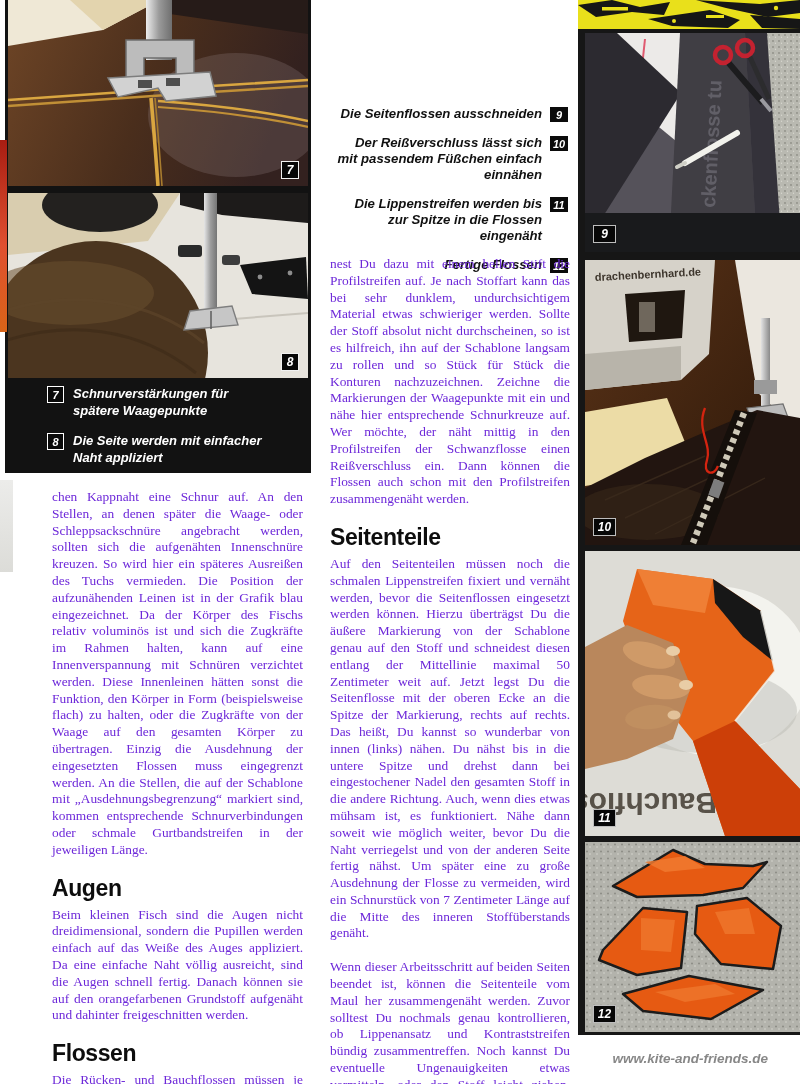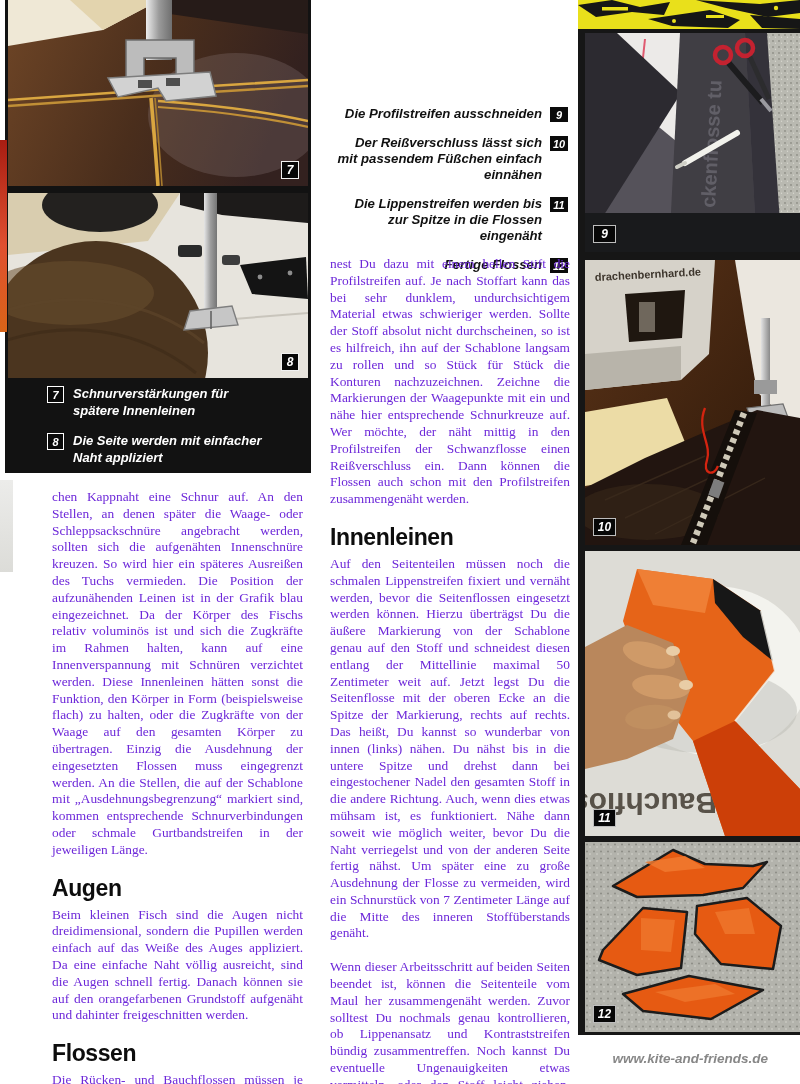--- a/index.html
+++ b/index.html
@@ -136,21 +136,21 @@
         <path d="M232,72 L298,64 L300,106 L244,101 Z" fill="#141414"></path>
         <circle cx="252" cy="84" r="2.4" fill="#8d8d8d"></circle>
           <circle cx="282" cy="80" r="2.4" fill="#8d8d8d"></circle>
       </svg>
       <div class="chip chip-br">8</div>
     </div>
 
     <div class="left-caps">
       <div class="lc-row">
         <div class="lc-chip">7</div>
-        <div class="lc-text">Schnurverstärkungen für spätere Innenleinen</div>
+        <div class="lc-text">Schnurverstärkungen für spätere Waagepunkte</div>
       </div>
       <div class="lc-row">
         <div class="lc-chip">8</div>
         <div class="lc-text">Die Seite werden mit einfacher Naht appliziert</div>
       </div>
     </div>
   </div>
 
   <div class="edge-red"></div>
   <div class="edge-gray"></div>
@@ -158,40 +158,40 @@
   <div class="left-text">
     <p class="body-text">chen Kappnaht eine Schnur auf. An den Stellen, an denen später die Waage- oder Schleppsackschnüre angebracht werden, sollten sich die aufgenähten Innenschnüre kreuzen. So wird hier ein späteres Ausreißen des Tuchs vermieden. Die Position der aufzunähenden Leinen ist in der Grafik blau eingezeichnet. Da der Körper des Fischs relativ voluminös ist und sich die Zugkräfte im Rahmen halten, kann auf eine Innenverspannung mit Schnüren verzichtet werden. Diese Innenleinen hätten sonst die Funktion, den Körper in Form (beispielsweise flach) zu halten, oder die Zugkräfte von der Waage auf den gesamten Körper zu übertragen. Einzig die Ausdehnung der eingesetzten Flossen muss eingegrenzt werden. An die Stellen, die auf der Schablone mit „Ausdehnungsbegrenzung“ markiert sind, kommen entsprechende Schnurverbindungen oder schmale Gurtbandstreifen in der jeweiligen Länge.</p>
     <h2 class="sec">Augen</h2>
     <p class="body-text">Beim kleinen Fisch sind die Augen nicht dreidimensional, sondern die Pupillen werden einfach auf das Weiße des Auges appliziert. Da eine einfache Naht völlig ausreicht, sind die Augen schnell fertig. Danach können sie auf den orangefarbenen Grundstoff aufgenäht und dahinter freigeschnitten werden.</p>
     <h2 class="sec">Flossen</h2>
     <p class="body-text">Die Rücken- und Bauchflossen müssen je zweimal, die Seitenflossen viermal und die dazugehörigen schwarzen Profilstreifen je einmal pro Flosse ausgeschnitten werden. Auf den schwarzen Stoff zeich-</p>
   </div>
 
   <div class="mid-caps">
     <div class="mc-row">
-      <div class="mc-text">Die Profilstreifen ausschneiden</div>
+      <div class="mc-text">Die Seitenflossen ausschneiden</div>
       <div class="mc-chip">9</div>
     </div>
     <div class="mc-row">
       <div class="mc-text">Der Reißverschluss lässt sich mit passendem Füßchen einfach einnähen</div>
       <div class="mc-chip">10</div>
     </div>
     <div class="mc-row">
       <div class="mc-text">Die Lippenstreifen werden bis zur Spitze in die Flossen eingenäht</div>
       <div class="mc-chip">11</div>
     </div>
     <div class="mc-row">
       <div class="mc-text">Fertige Flossen</div>
       <div class="mc-chip">12</div>
     </div>
   </div>
 
   <div class="mid-text">
     <p class="body-text">nest Du dazu mit einem hellen Stift die Profilstreifen auf. Je nach Stoffart kann das bei sehr dunklem, undurchsichtigem Material etwas schwieriger werden. Sollte der Stoff absolut nicht durchscheinen, so ist es hilfreich, ihn auf der Schablone langsam zu rollen und so Stück für Stück die Konturen nachzuzeichnen. Zeichne die Markierungen der Waagepunkte mit ein und nähe hier entsprechende Schnurkreuze auf. Wer möchte, der näht mittig in den Profilstreifen der Schwanzflosse einen Reißverschluss ein. Dann können die Flossen auch schon mit den Profilstreifen zusammengenäht werden.</p>
-    <h2 class="sec">Innenleinen</h2>
+    <h2 class="sec">Seitenteile</h2>
     <p class="body-text">Auf den Seitenteilen müssen noch die schmalen Lippenstreifen fixiert und vernäht werden, bevor die Seitenflossen eingesetzt werden können. Hierzu überträgst Du die äußere Markierung von der Schablone genau auf den Stoff und schneidest diesen entlang der Mittellinie maximal 50 Zentimeter weit auf. Jetzt legst Du die Seitenflosse mit der oberen Ecke an die Spitze der Markierung, rechts auf rechts. Das heißt, Du kannst so wunderbar von innen (links) nähen. Du nähst bis in die untere Spitze und drehst dann bei eingestochener Nadel den gesamten Stoff in die andere Richtung. Auch, wenn dies etwas mühsam ist, es funktioniert. Nähe dann soweit wie möglich weiter, bevor Du die Naht verriegelst und von der anderen Seite fertig nähst. Um später eine zu große Ausdehnung der Flosse zu vermeiden, wird ein Schnurstück von 7 Zentimeter Länge auf die Mitte des inneren Stoffüberstands genäht.</p>
     <p class="body-text">Wenn dieser Arbeitsschritt auf beiden Seiten beendet ist, können die Seitenteile vom Maul her zusammengenäht werden. Zuvor solltest Du nochmals genau kontrollieren, ob Lippenansatz und Kontraststreifen bündig zusammentreffen. Noch kannst Du eventuelle Ungenauigkeiten etwas vermitteln, oder den Stoff leicht ziehen. Nähe zunächst bis zum Ansatzpunkt der Rückenflosse, danach die Seitenteile von links zusammen. Füge dann die Rückenflosse zunächst auf einer Seite, und dann auf der anderen ein, bevor Du bis zum Ansatzpunkt des Schwanzflossenprofils weiternähst. Auch hier muss zwischendurch die richtige Position der Streifen kontrolliert und notfalls vermittelt werden.</p>
   </div>
 
   <div class="right-block">
     <svg class="banner" viewBox="0 0 222 29" preserveAspectRatio="none">
       <rect width="222" height="29" fill="#e9e01b"></rect>
       <path d="M0,5 L34,0 L62,7 L92,2 L86,15 L54,12 L18,17 Z" fill="#161616"></path>
       <path d="M70,19 L132,10 L162,20 L150,28 L94,26 Z" fill="#161616"></path>
       <path d="M118,0 L182,4 L222,0 L222,13 L190,17 L148,8 Z" fill="#161616"></path>

